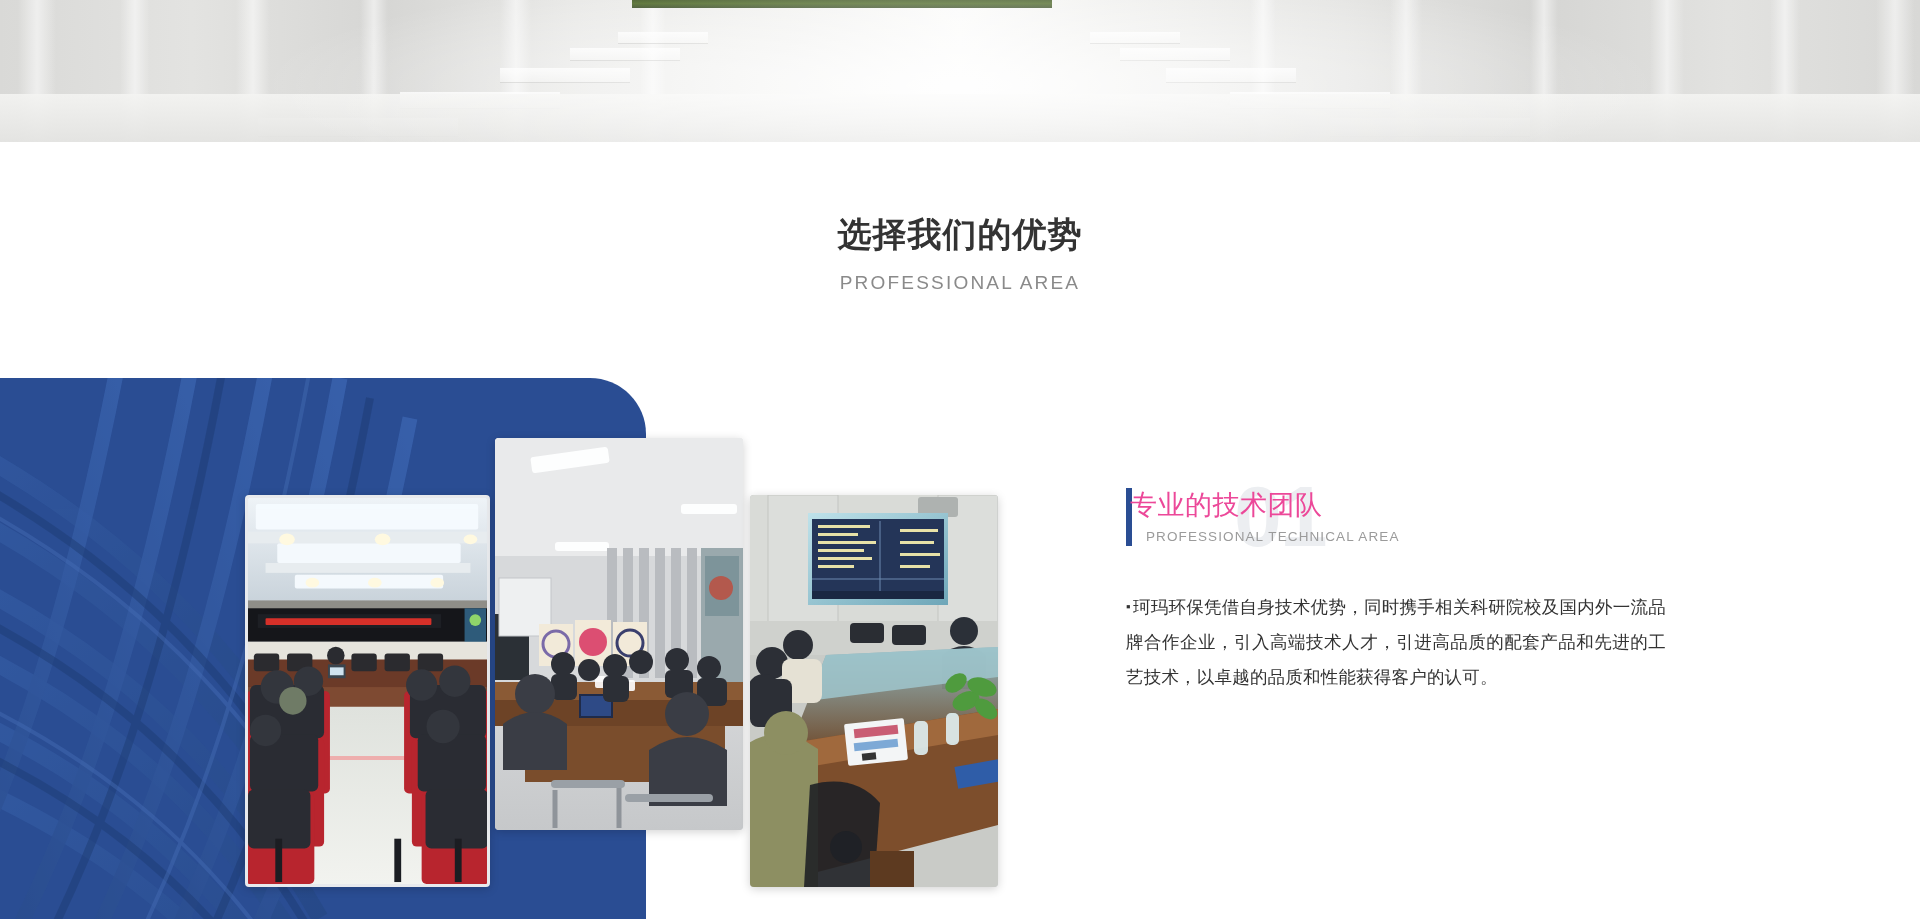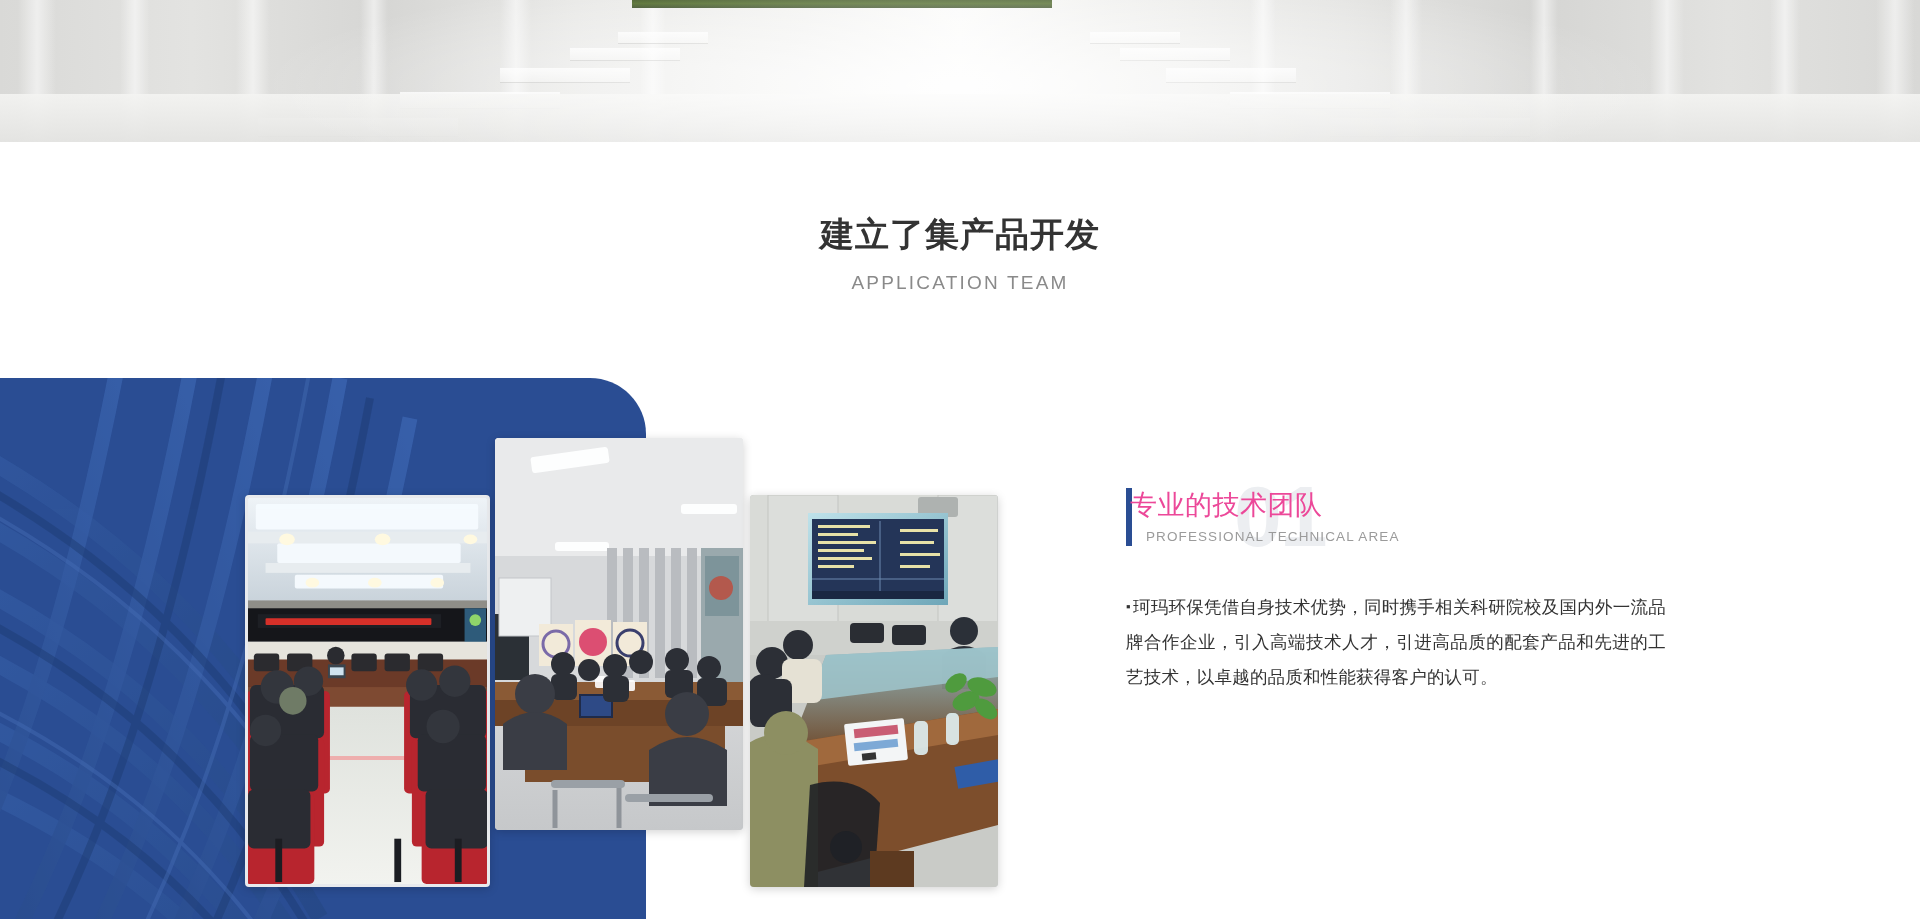--- a/index.html
+++ b/index.html
@@ -135,22 +135,22 @@
       <i style="left:1166px;top:68px;width:130px;height:14px;"></i>
       <i style="left:1120px;top:48px;width:110px;height:12px;"></i>
       <i style="left:1090px;top:32px;width:90px;height:11px;"></i>
     </div>
     <div class="hero-grass"></div>
     <div class="hero-floor"></div>
     <div class="hero-vign"></div>
   </div>
 
   <div class="sec-head">
-    <div class="sec-title">建立了集产品开发</div>
-    <div class="sec-sub">APPLICATION TEAM</div>
+    <div class="sec-title">选择我们的优势</div>
+    <div class="sec-sub">PROFESSIONAL AREA</div>
   </div>
 
   <div class="blue-panel">
     <svg class="weave" viewBox="0 0 680 700" preserveAspectRatio="none">
       <defs>
         <linearGradient id="bandA" x1="0" y1="0" x2="1" y2="1">
           <stop offset="0%" stop-color="#3f6ab8"></stop>
           <stop offset="100%" stop-color="#24467f"></stop>
         </linearGradient>
         <linearGradient id="bandB" x1="1" y1="0" x2="0" y2="1">

